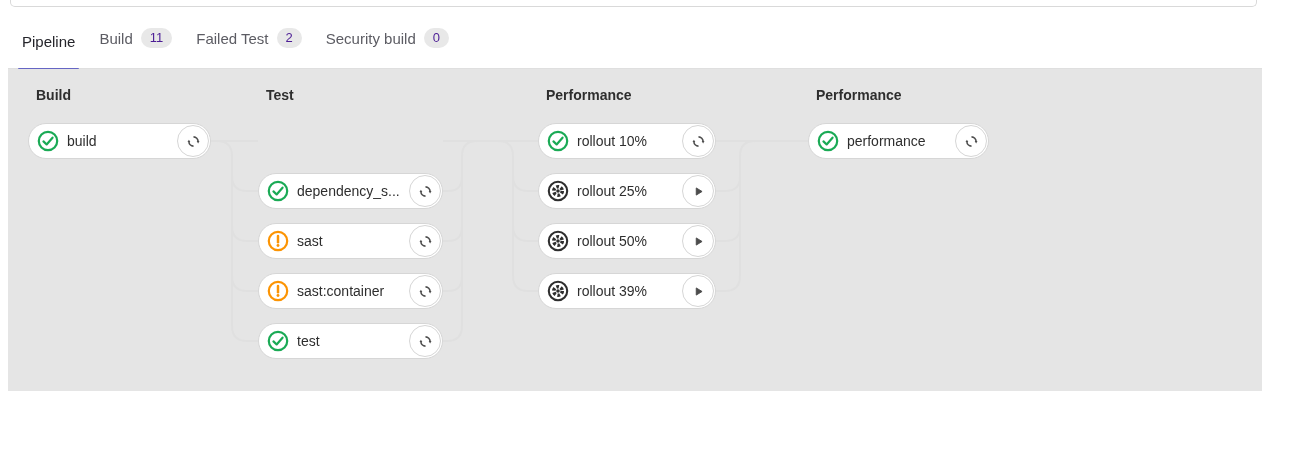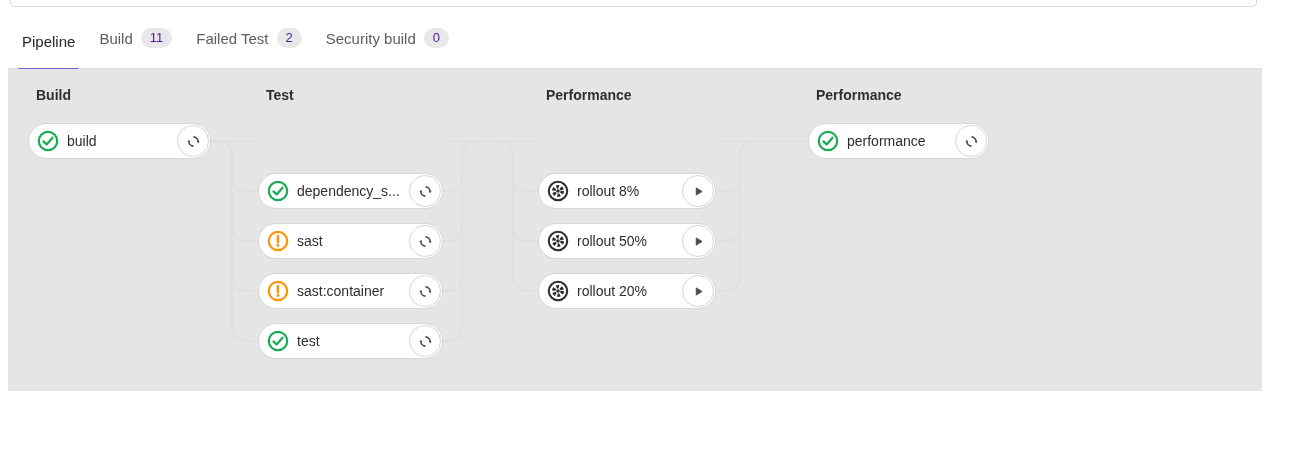--- a/index.html
+++ b/index.html
@@ -188,27 +188,40 @@
             </svg>
           </span>
         <span class="lbl">test</span>
         <button class="act">
             <svg>
               <use href="#i-retry"></use>
             </svg>
           </button>
       </div>
 
+      <div class="job" style="left:530px;top:54px;width:178px">
+        <span class="st succ">
+            <svg>
+              <use href="#i-check"></use>
+            </svg>
+          </span>
+        <span class="lbl">rollout 10%</span>
+        <button class="act">
+            <svg>
+              <use href="#i-retry"></use>
+            </svg>
+          </button>
+      </div>
       <div class="job" style="left:530px;top:104px;width:178px">
         <span class="st manual">
             <svg>
               <use href="#i-gear"></use>
             </svg>
           </span>
-        <span class="lbl">rollout 8%</span>
+        <span class="lbl">rollout 25%</span>
         <button class="act">
             <svg>
               <use href="#i-play"></use>
             </svg>
           </button>
       </div>
       <div class="job" style="left:530px;top:154px;width:178px">
         <span class="st manual">
             <svg>
               <use href="#i-gear"></use>
@@ -220,21 +233,21 @@
               <use href="#i-play"></use>
             </svg>
           </button>
       </div>
       <div class="job" style="left:530px;top:204px;width:178px">
         <span class="st manual">
             <svg>
               <use href="#i-gear"></use>
             </svg>
           </span>
-        <span class="lbl">rollout 20%</span>
+        <span class="lbl">rollout 39%</span>
         <button class="act">
             <svg>
               <use href="#i-play"></use>
             </svg>
           </button>
       </div>
 
       <div class="job" style="left:800px;top:54px;width:181px">
         <span class="st succ">
             <svg>

